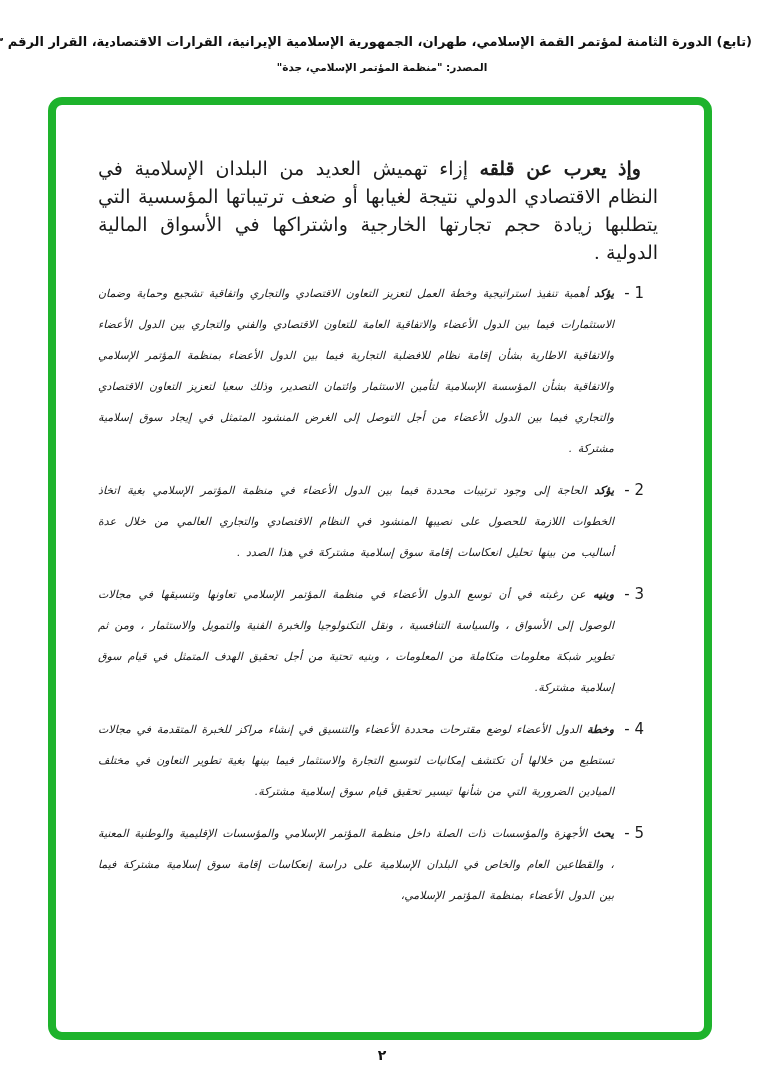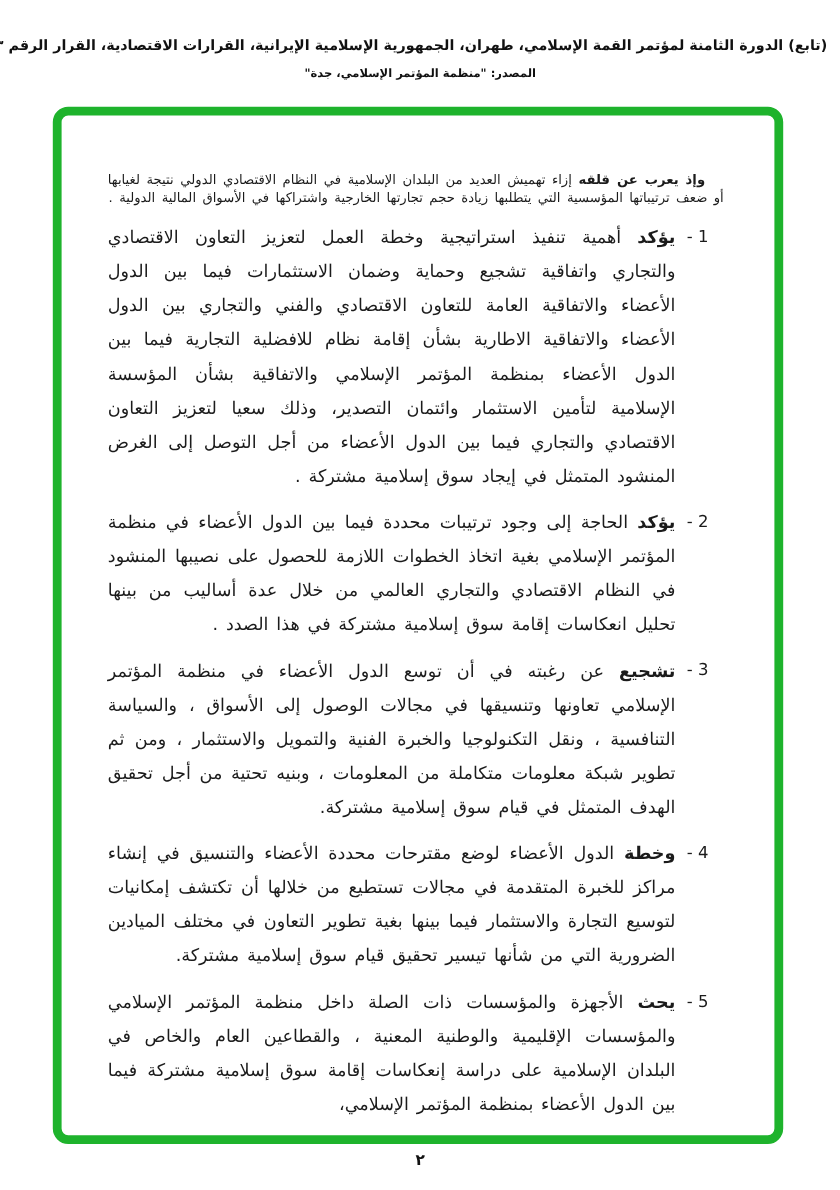--- a/index.html
+++ b/index.html
@@ -22,32 +22,33 @@
     position:absolute;left:48px;top:97px;width:664px;height:943px;
     box-sizing:border-box;border:8px solid #1eb32c;border-radius:14px;
     background:#fff;
   }
   .content{
     position:absolute;top:0;left:0;right:0;bottom:0;
     padding:50px 46px 0 42px;direction:rtl;
   }
   .intro{
     margin:0 0 11px 0;text-align:justify;
-    font-size:12px;line-height:17px;word-spacing:2px;
+    font-size:19px;line-height:28px;word-spacing:2px;
     text-indent:17px;
+    font-family:Liberation Serif, serif;
   }
   .clause{display:flex;margin:0 0 11px 0;direction:rtl;}
   .clause-num{
     flex:0 0 44px;box-sizing:border-box;padding-left:4px;padding-right:14px;
     direction:rtl;text-align:right;
     font-size:15px;line-height:31px;white-space:nowrap;
   }
   .clause-txt{
     flex:1;text-align:justify;
-    font-size:16px;line-height:31px;word-spacing:2px;
+    font-size:11px;line-height:31px;word-spacing:2px;font-style:italic;
   }
   .lead{font-weight:bold;}
   .page-number{
     position:absolute;top:1047px;left:0;right:0;
     text-align:center;font-size:14px;font-weight:bold;color:#111;
   }
 </style>
 </head>
 <body>
 
@@ -65,21 +66,21 @@
       <div class="clause-txt"><span class="lead">يؤكد</span><span> أهمية تنفيذ استراتيجية وخطة العمل لتعزيز التعاون الاقتصادي والتجاري واتفاقية تشجيع وحماية وضمان الاستثمارات فيما بين الدول الأعضاء والاتفاقية العامة للتعاون الاقتصادي والفني والتجاري بين الدول الأعضاء والاتفاقية الاطارية بشأن إقامة نظام للافضلية التجارية فيما بين الدول الأعضاء بمنظمة المؤتمر الإسلامي والاتفاقية بشأن المؤسسة الإسلامية لتأمين الاستثمار وائتمان التصدير، وذلك سعيا لتعزيز التعاون الاقتصادي والتجاري فيما بين الدول الأعضاء من أجل التوصل إلى الغرض المنشود المتمثل في إيجاد سوق إسلامية مشتركة .</span></div>
     </div>
 
     <div class="clause">
       <div class="clause-num">2 -</div>
       <div class="clause-txt"><span class="lead">يؤكد</span><span> الحاجة إلى وجود ترتيبات محددة فيما بين الدول الأعضاء في منظمة المؤتمر الإسلامي بغية اتخاذ الخطوات اللازمة للحصول على نصيبها المنشود في النظام الاقتصادي والتجاري العالمي من خلال عدة أساليب من بينها تحليل انعكاسات إقامة سوق إسلامية مشتركة في هذا الصدد .</span></div>
     </div>
 
     <div class="clause">
       <div class="clause-num">3 -</div>
-      <div class="clause-txt"><span class="lead">تشجيع</span><span> عن رغبته في أن توسع الدول الأعضاء في منظمة المؤتمر الإسلامي تعاونها وتنسيقها في مجالات الوصول إلى الأسواق ، والسياسة التنافسية ، ونقل التكنولوجيا والخبرة الفنية والتمويل والاستثمار ، ومن ثم تطوير شبكة معلومات متكاملة من المعلومات ، وبنيه تحتية من أجل تحقيق الهدف المتمثل في قيام سوق إسلامية مشتركة.</span></div>
+      <div class="clause-txt"><span class="lead">وبنيه</span><span> عن رغبته في أن توسع الدول الأعضاء في منظمة المؤتمر الإسلامي تعاونها وتنسيقها في مجالات الوصول إلى الأسواق ، والسياسة التنافسية ، ونقل التكنولوجيا والخبرة الفنية والتمويل والاستثمار ، ومن ثم تطوير شبكة معلومات متكاملة من المعلومات ، وبنيه تحتية من أجل تحقيق الهدف المتمثل في قيام سوق إسلامية مشتركة.</span></div>
     </div>
 
     <div class="clause">
       <div class="clause-num">4 -</div>
       <div class="clause-txt"><span class="lead">وخطة</span><span> الدول الأعضاء لوضع مقترحات محددة الأعضاء والتنسيق في إنشاء مراكز للخبرة المتقدمة في مجالات تستطيع من خلالها أن تكتشف إمكانيات لتوسيع التجارة والاستثمار فيما بينها بغية تطوير التعاون في مختلف الميادين الضرورية التي من شأنها تيسير تحقيق قيام سوق إسلامية مشتركة.</span></div>
     </div>
 
     <div class="clause">
       <div class="clause-num">5 -</div>
       <div class="clause-txt"><span class="lead">يحث</span><span> الأجهزة والمؤسسات ذات الصلة داخل منظمة المؤتمر الإسلامي والمؤسسات الإقليمية والوطنية المعنية ، والقطاعين العام والخاص في البلدان الإسلامية على دراسة إنعكاسات إقامة سوق إسلامية مشتركة فيما بين الدول الأعضاء بمنظمة المؤتمر الإسلامي، </span></div>

